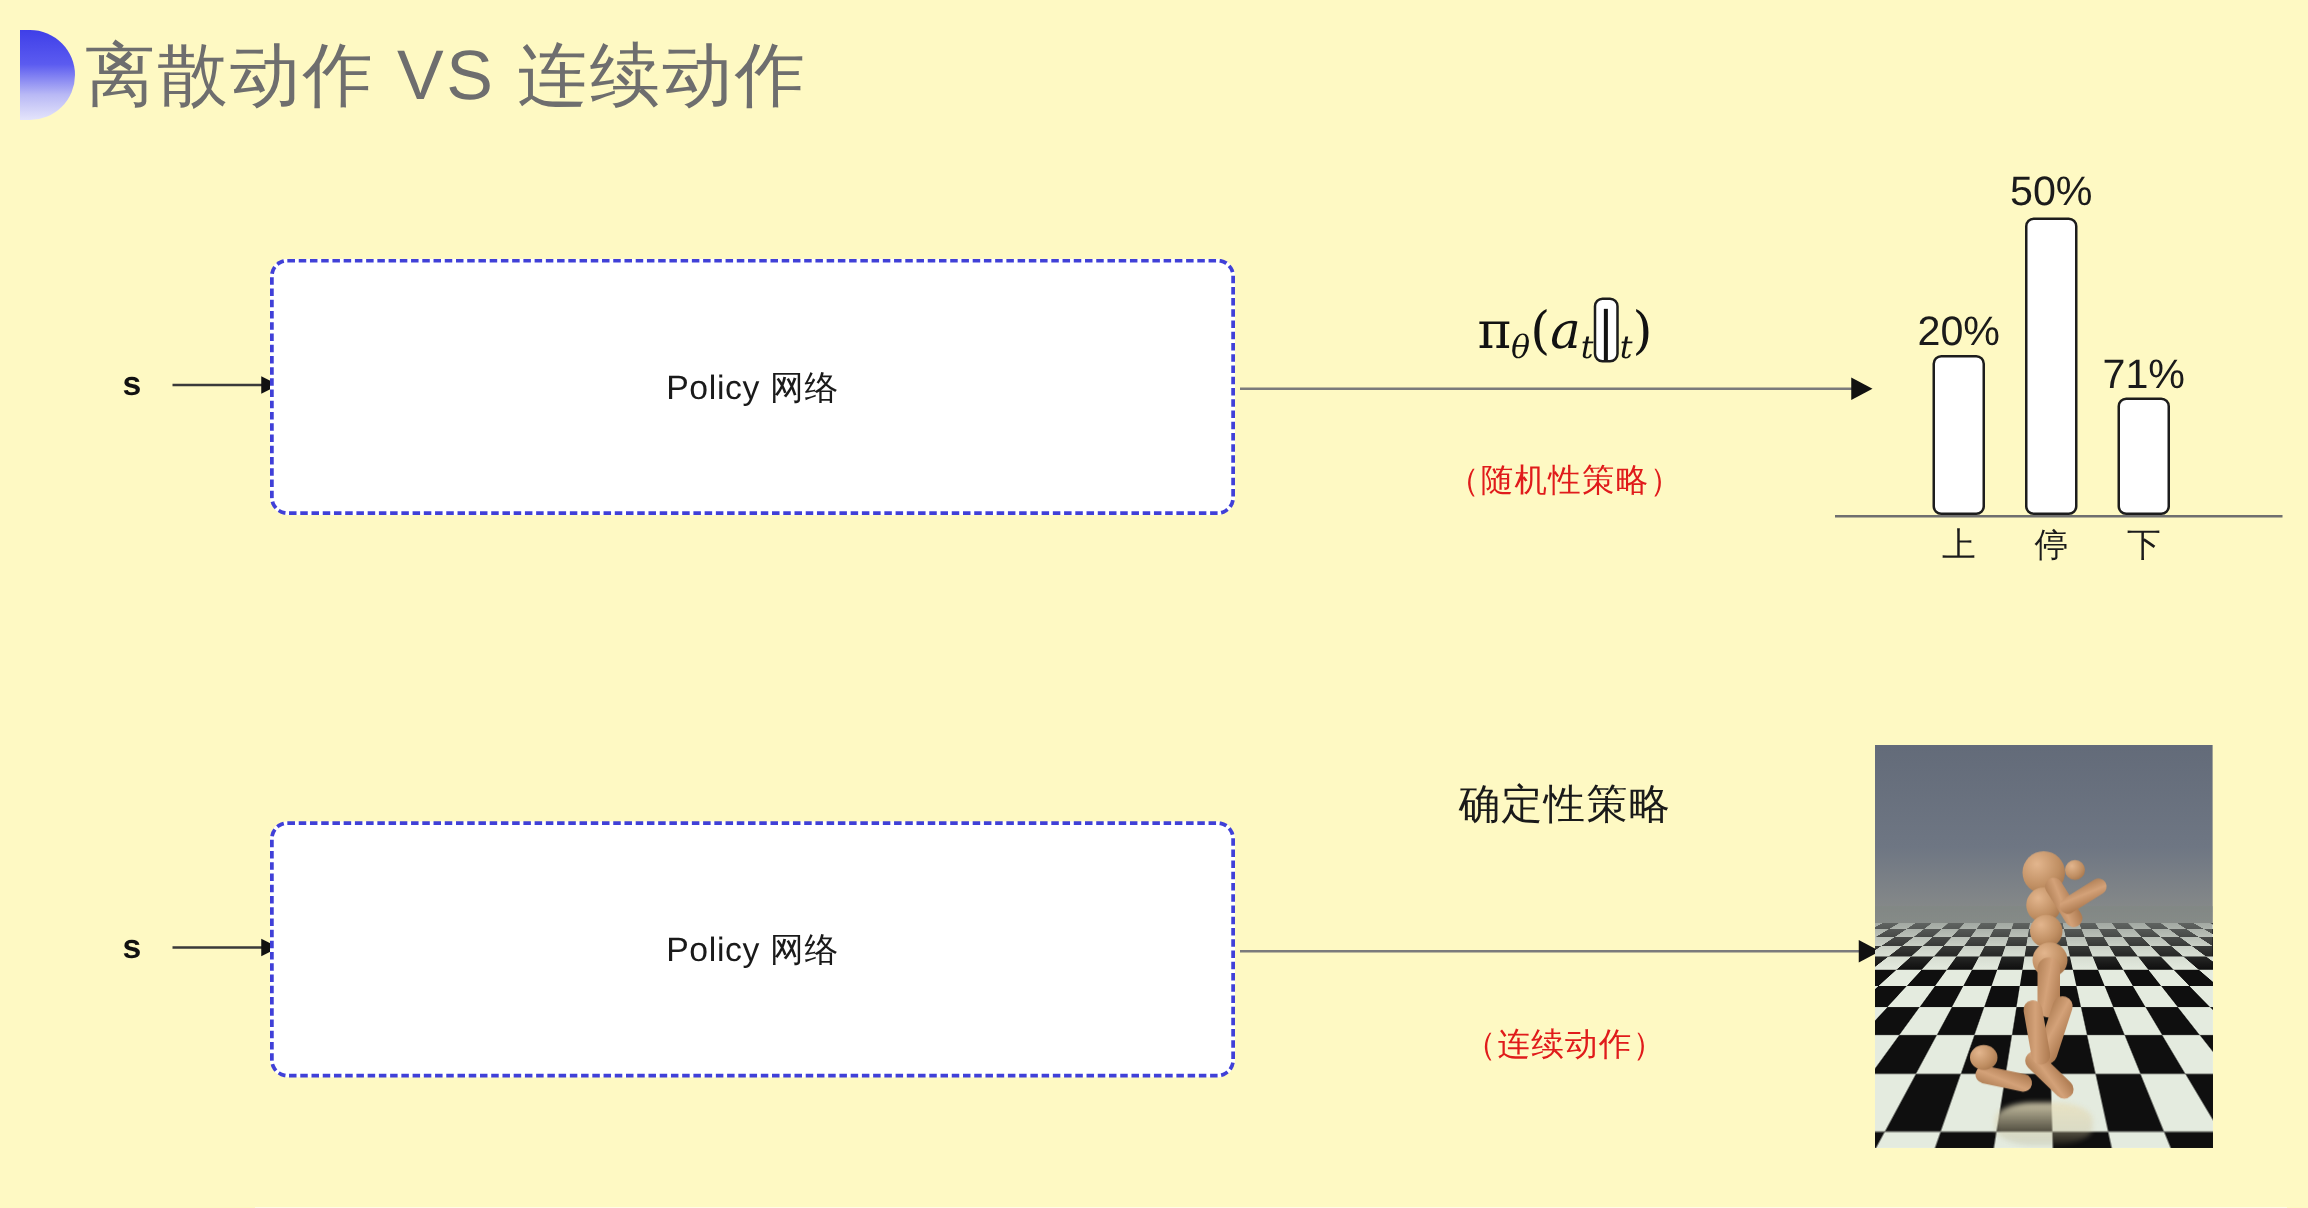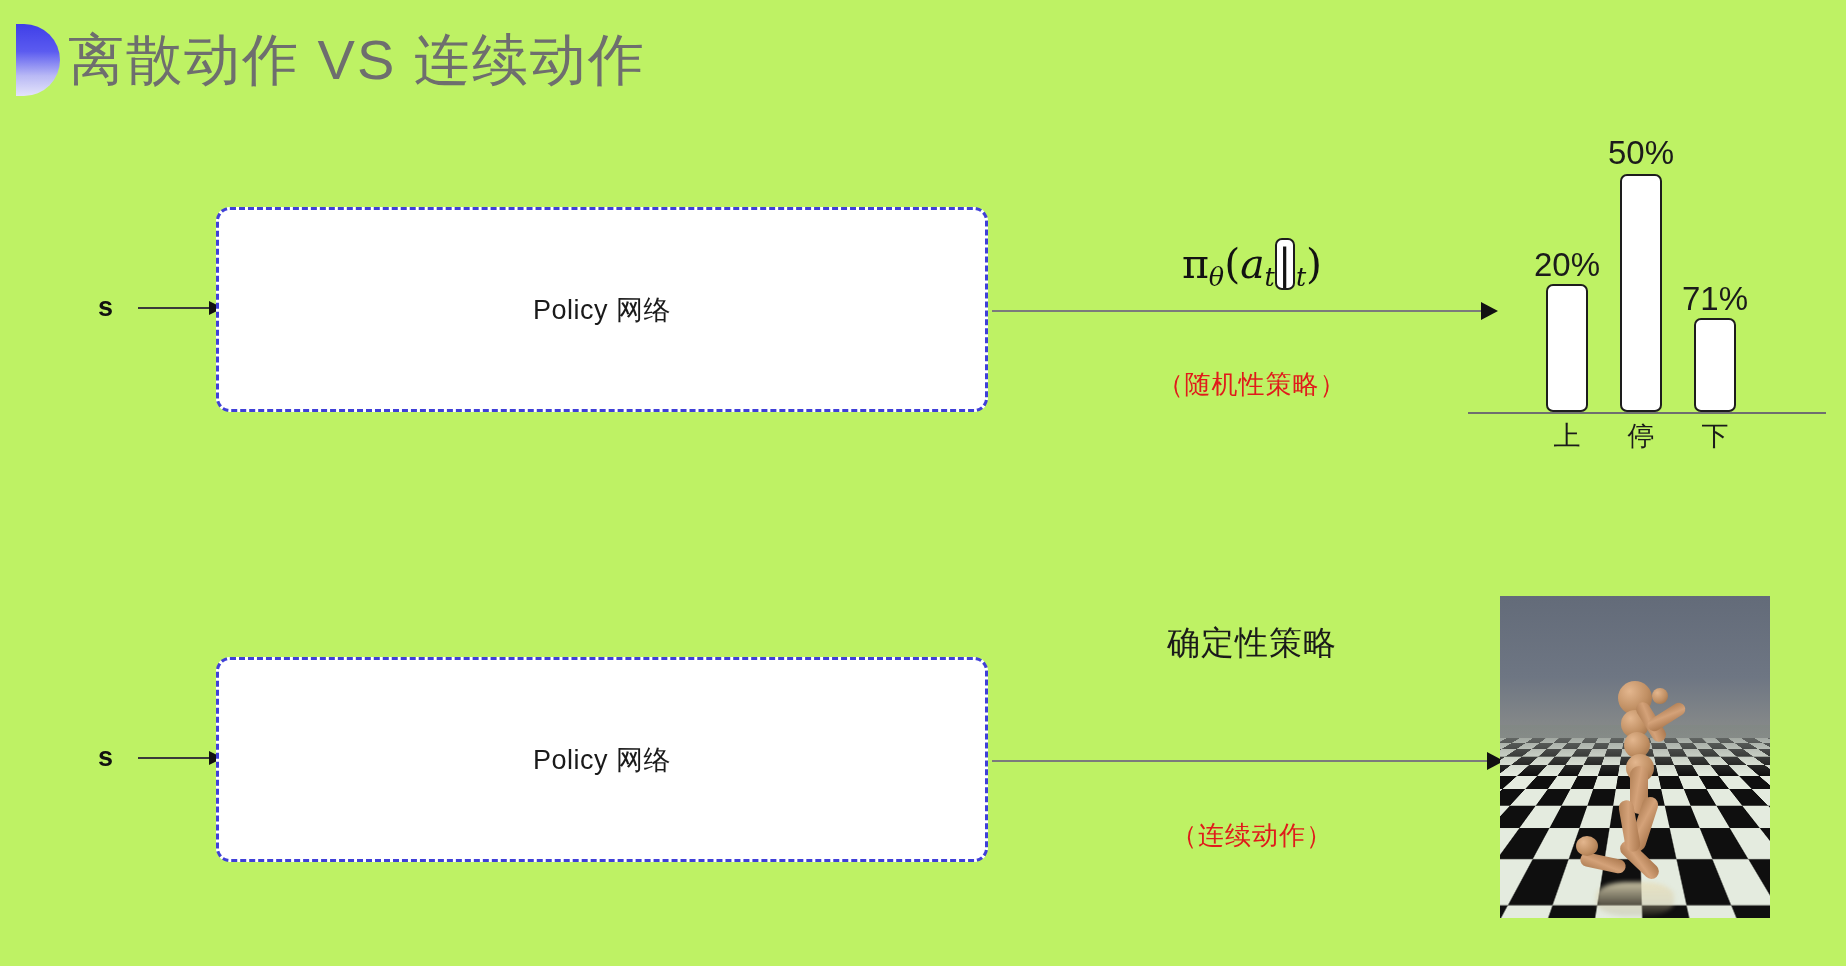--- a/index.html
+++ b/index.html
@@ -5,21 +5,21 @@
 <style>
   html,body{margin:0;padding:0;background:#ffffff;}
   body{
     font-family:"Liberation Sans","DejaVu Sans",sans-serif;
     -webkit-font-smoothing:antialiased;
   }
   #slide{
     position:relative;
     width:1846px;
     height:966px;
-    background:#bef264;
+    background:#fef9c3;
     overflow:hidden;
   }
 
   
   .title-bullet{
     position:absolute;
     left:16px; top:24px;
     width:44px; height:72px;
     border-radius:0 44px 44px 0;
     background:linear-gradient(180deg,#3f3fe8 0%,#5b5bf0 38%,#b9b9f5 72%,#e4e4fb 100%);

